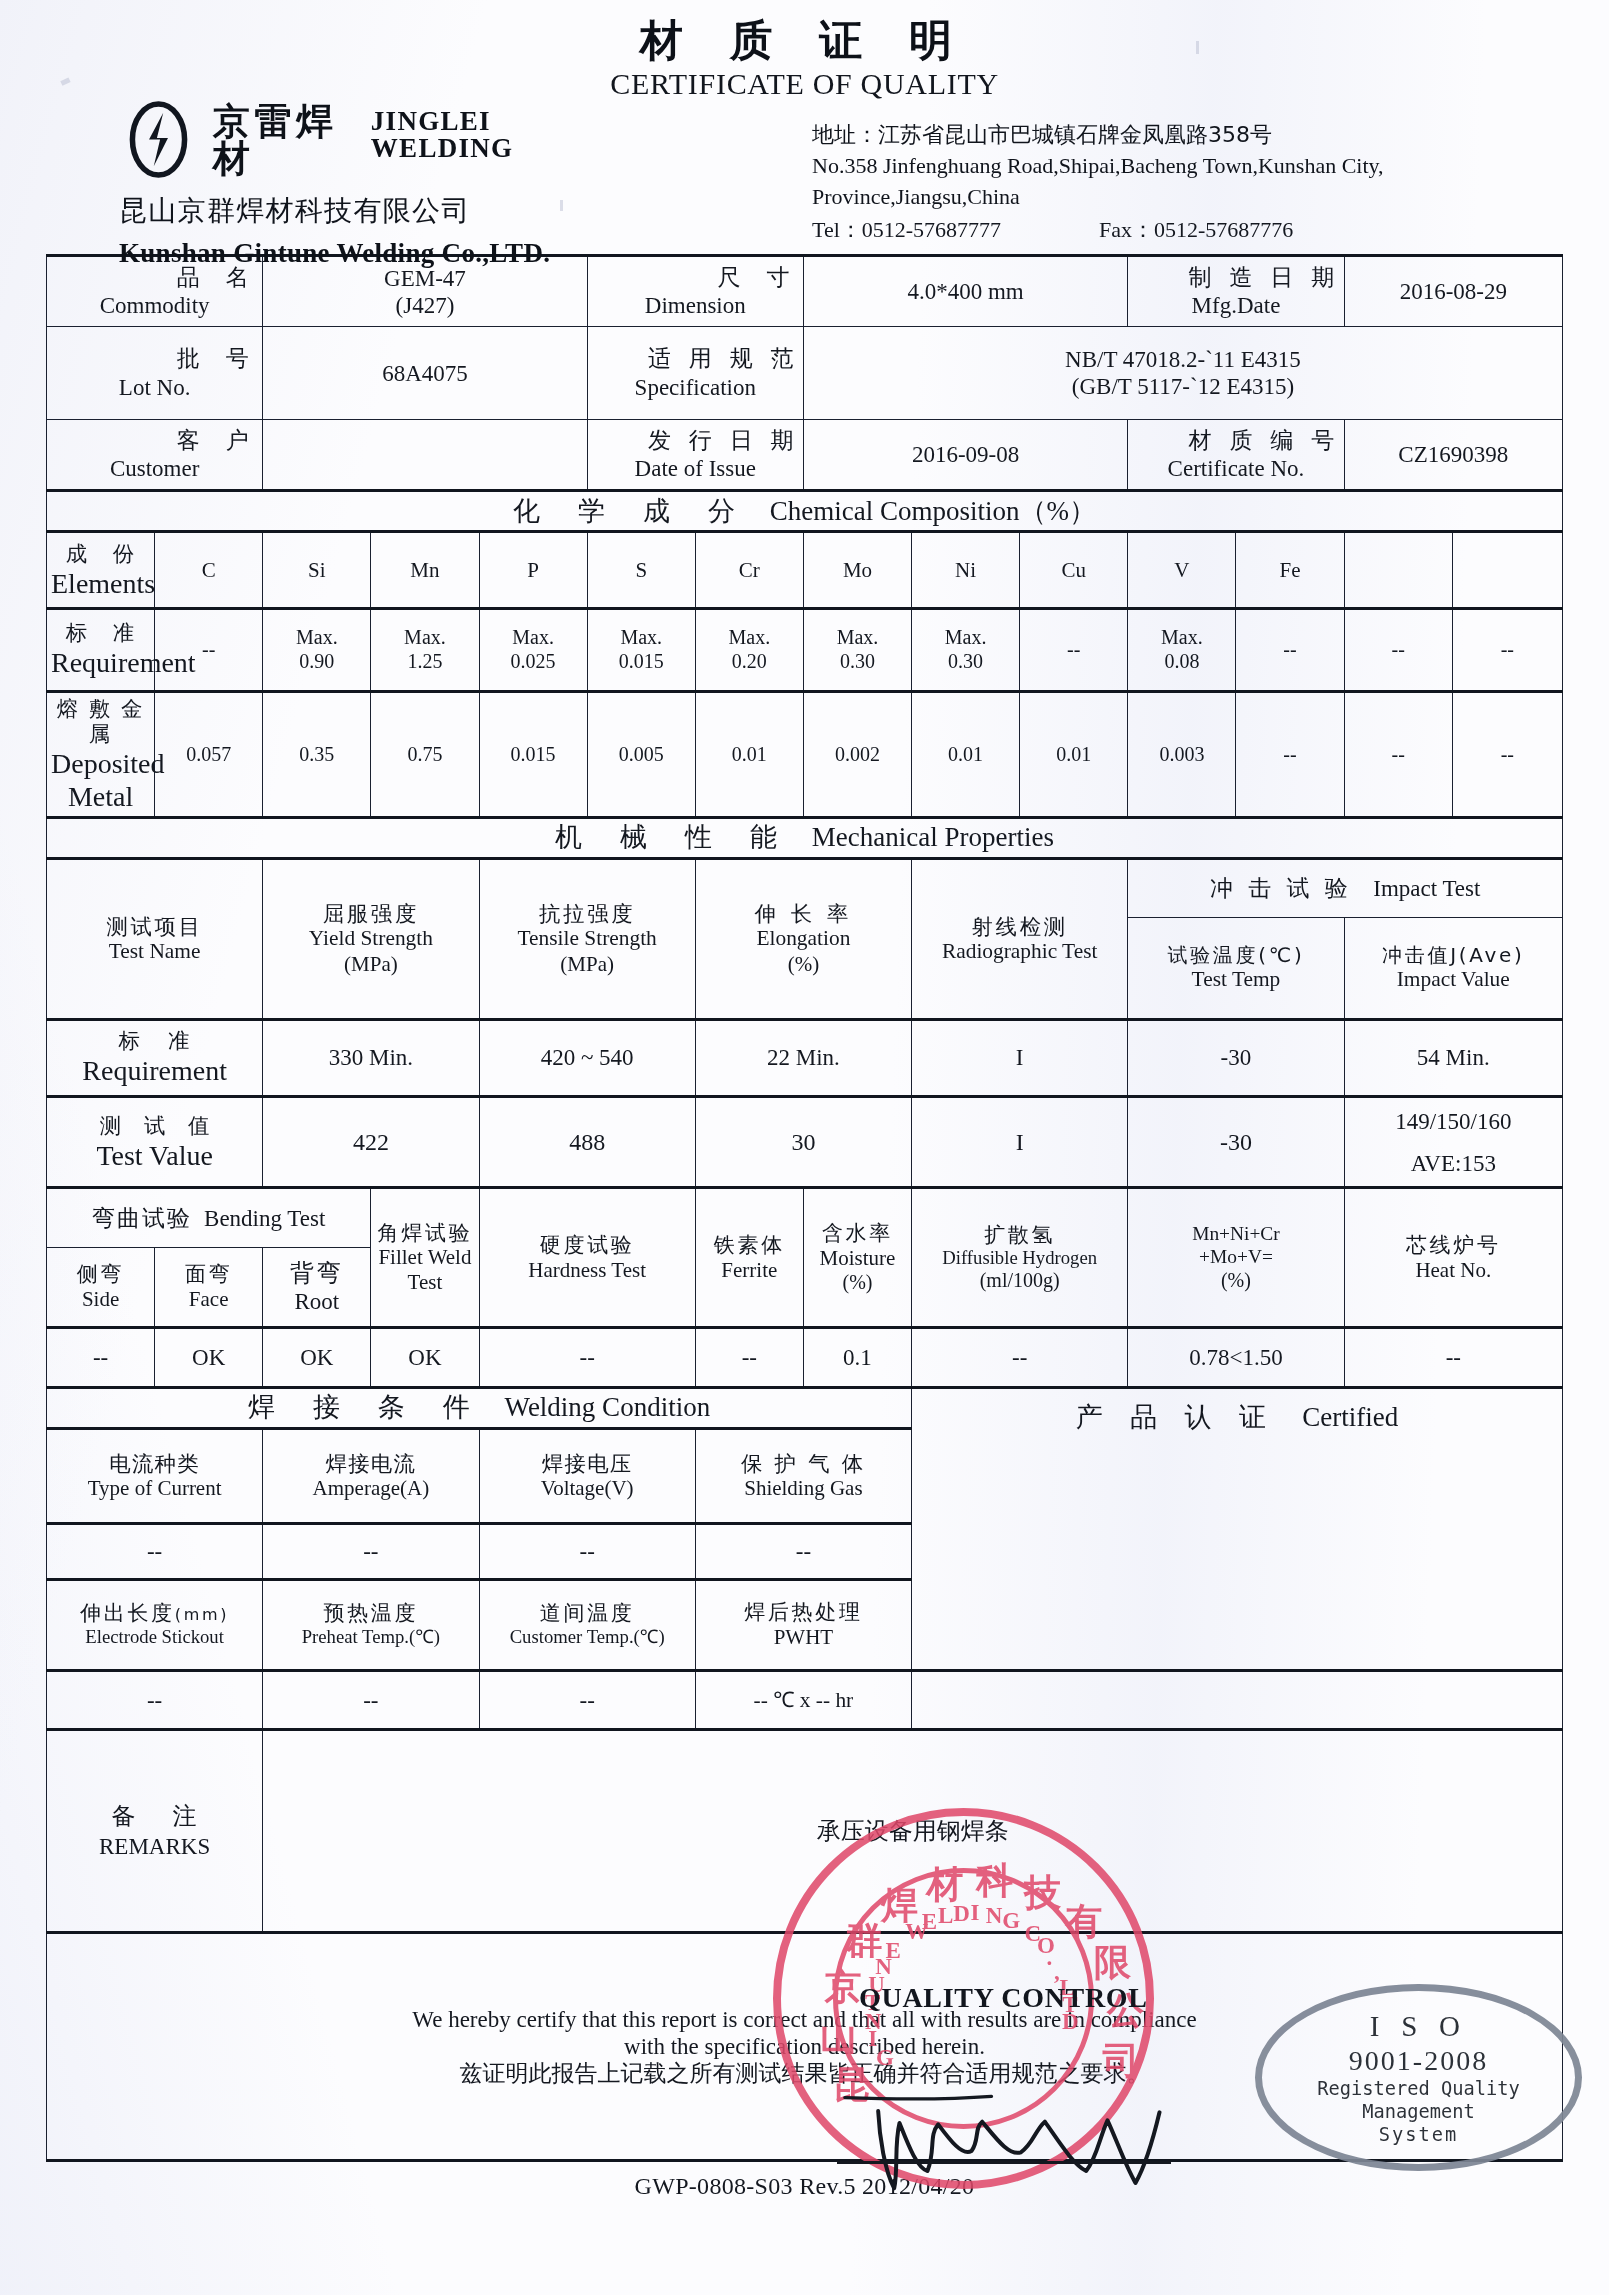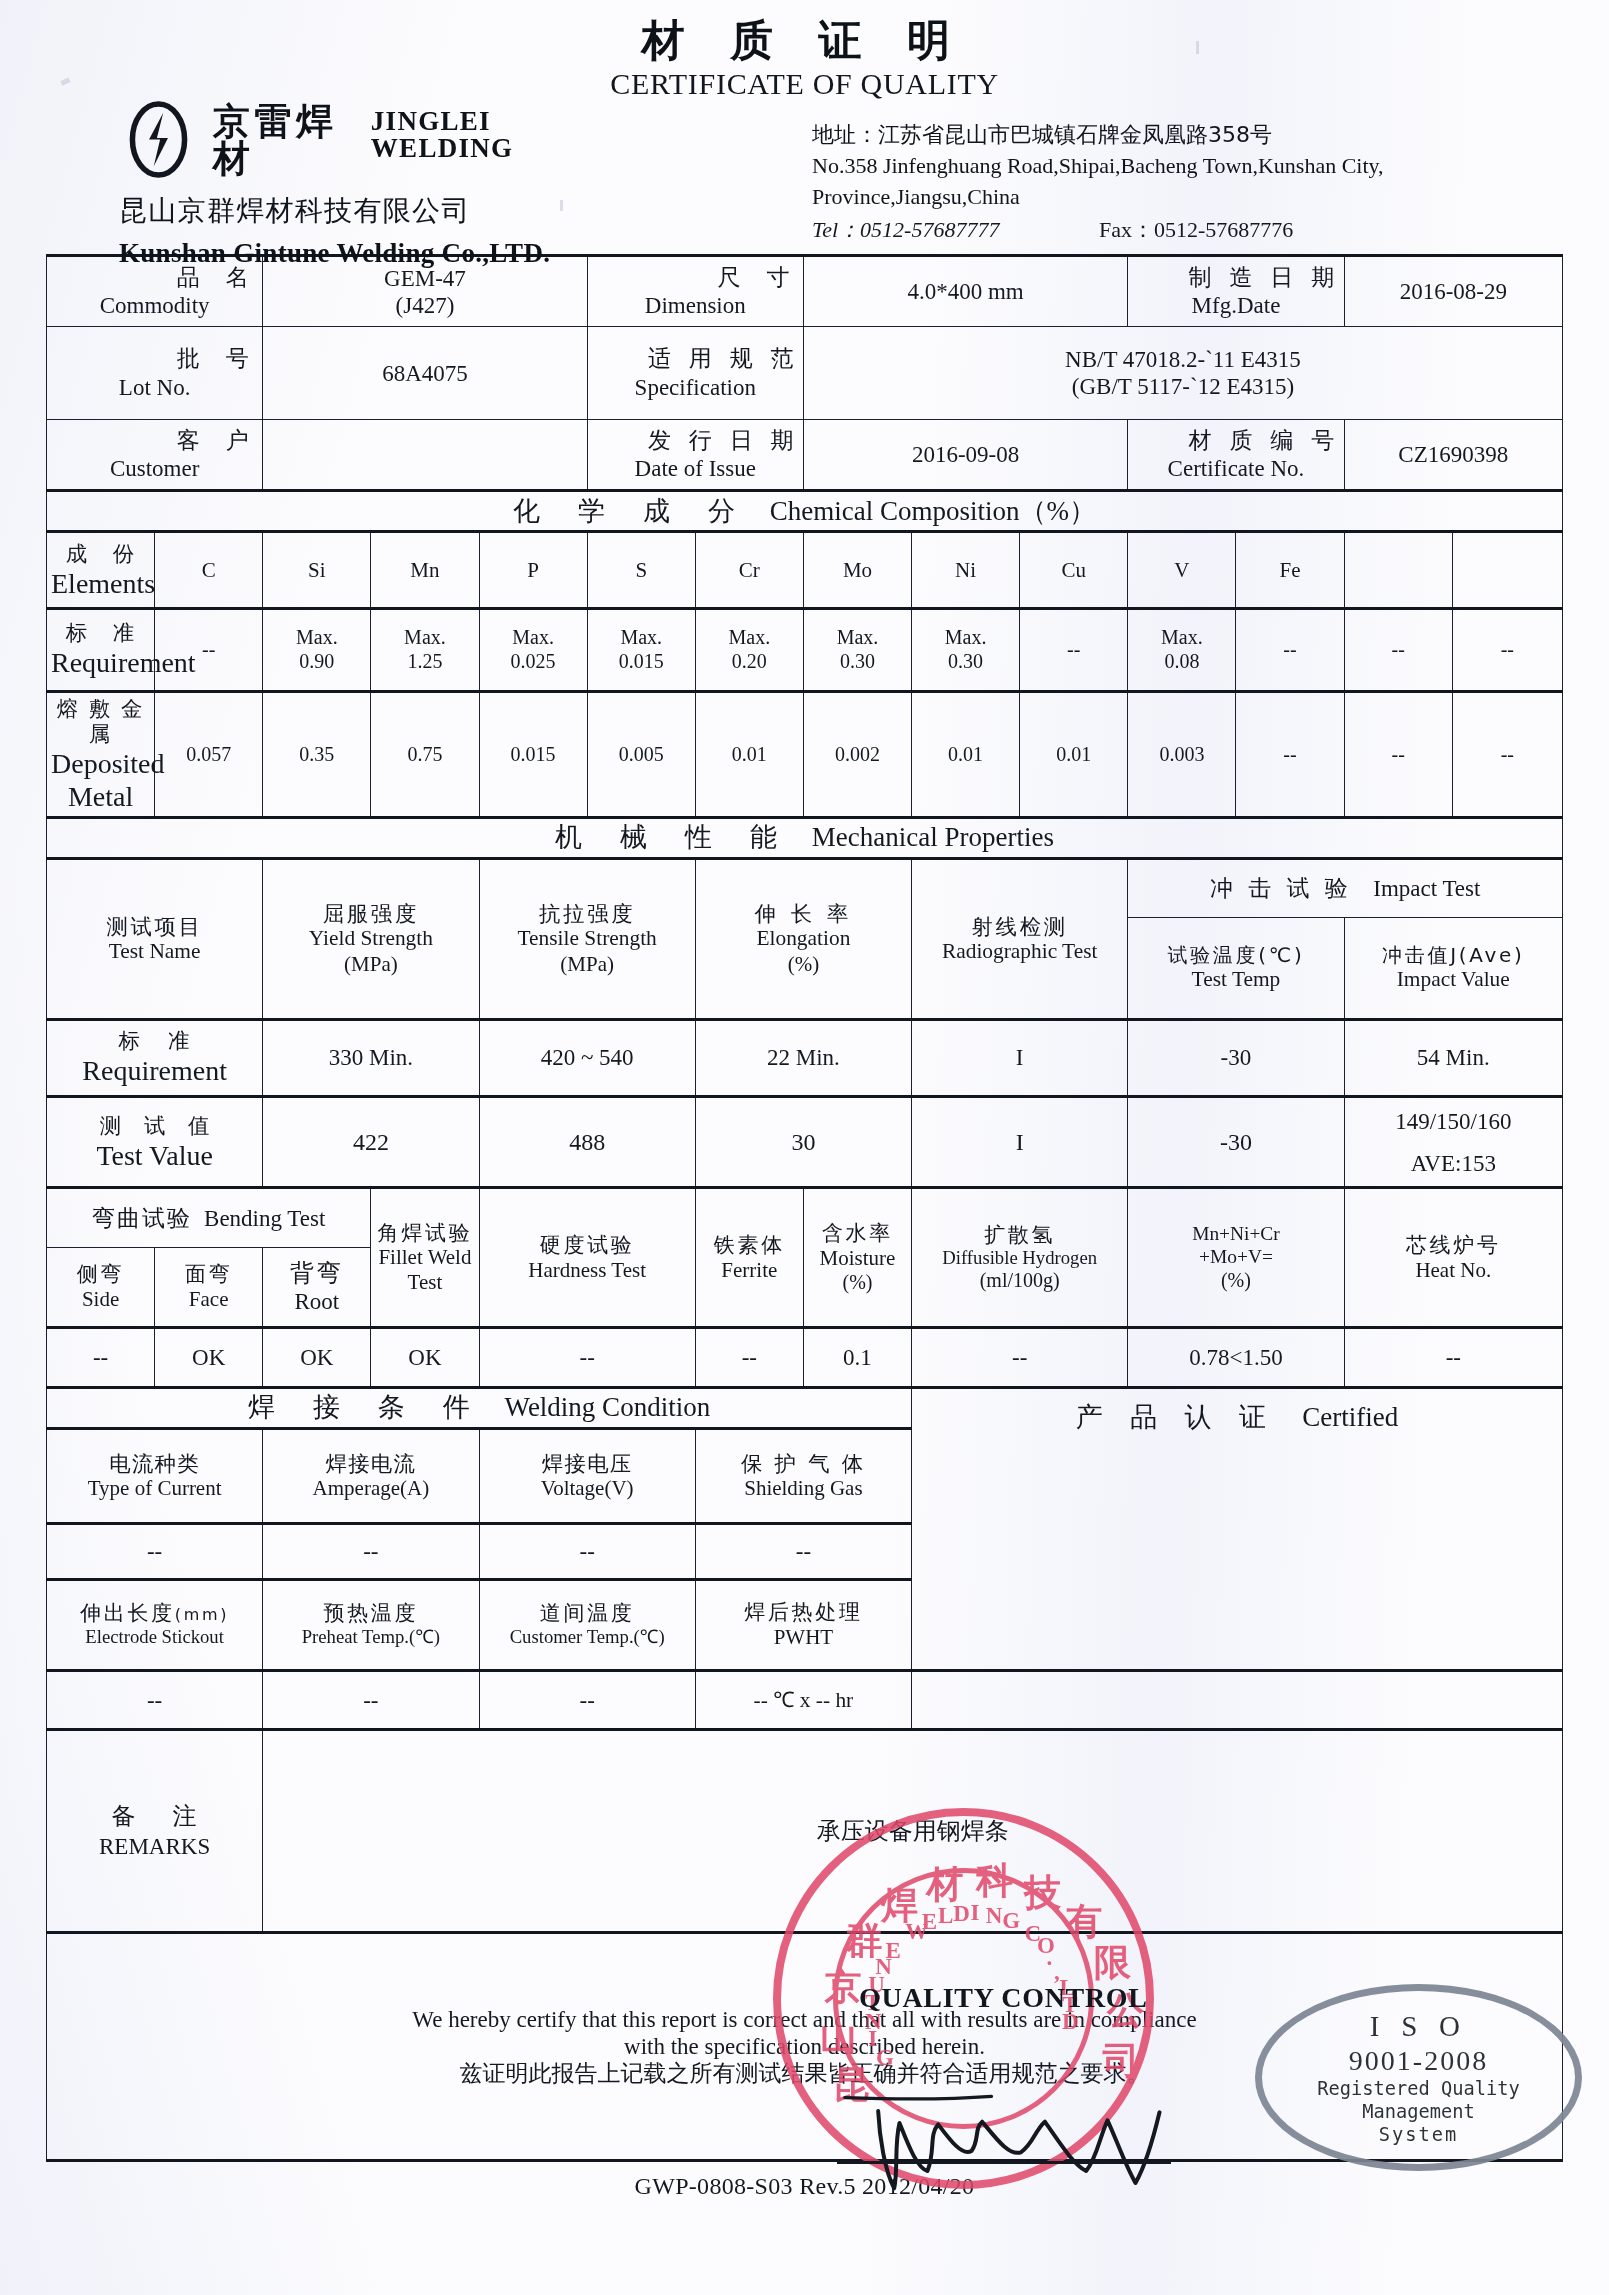--- a/index.html
+++ b/index.html
@@ -20,21 +20,21 @@
       linear-gradient(75deg, rgba(228,231,245,.5) 0%, rgba(255,255,255,0) 18%),
       linear-gradient(92deg, rgba(255,255,255,0) 55%, rgba(230,233,246,.45) 72%, rgba(255,255,255,0) 88%),
       #fcfcfe;
   }
 
   
   .hdr{position:relative;height:254px;}
   .title-cn{
     position:absolute;left:0;right:0;top:12px;
     text-align:center;
-    font-family:Liberation Serif, serif;
+    font-family:Liberation Sans, sans-serif;
     font-weight:700;
     font-size:43px;
     letter-spacing:17.4px;
     color:#0d1118;
   }
   .title-en{
     position:absolute;left:0;right:0;top:67px;
     text-align:center;
     font-size:30px;
     letter-spacing:0.7px;
@@ -57,21 +57,21 @@
     font-size:28px;letter-spacing:1.3px;margin-top:13.4px;color:#10141c;white-space:nowrap;
   }
   .co-en{
     font-weight:700;font-size:27px;letter-spacing:0.3px;margin-top:8px;color:#0e1219;white-space:nowrap;
   }
   .addrblk{position:absolute;left:812px;top:119px;width:668px;line-height:1.42;}
   .addr-cn{font-family:"DejaVu Sans", sans-serif;font-size:22px;color:#10141c;}
   .addr-en{font-size:22px;color:#10141c;}
   .telrow{position:absolute;left:812px;top:215px;width:675px;display:flex;}
   .telrow span{font-size:22px;}
-  .tel{width:287px;font-style:italic;}
+  .tel{width:287px;}
   .fax{}
 
   
   table.doc{
     border-collapse:collapse;
     table-layout:fixed;
     width:1517px;
     margin:0 0 0 46px;
     font-size:23px;
   }

